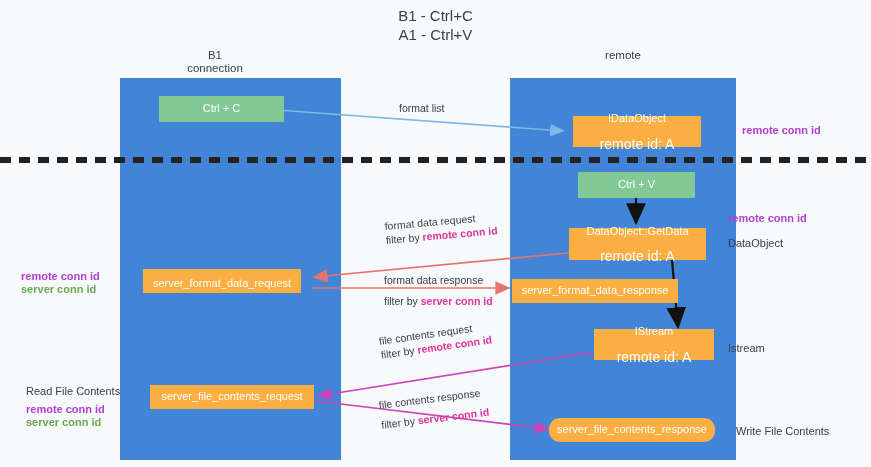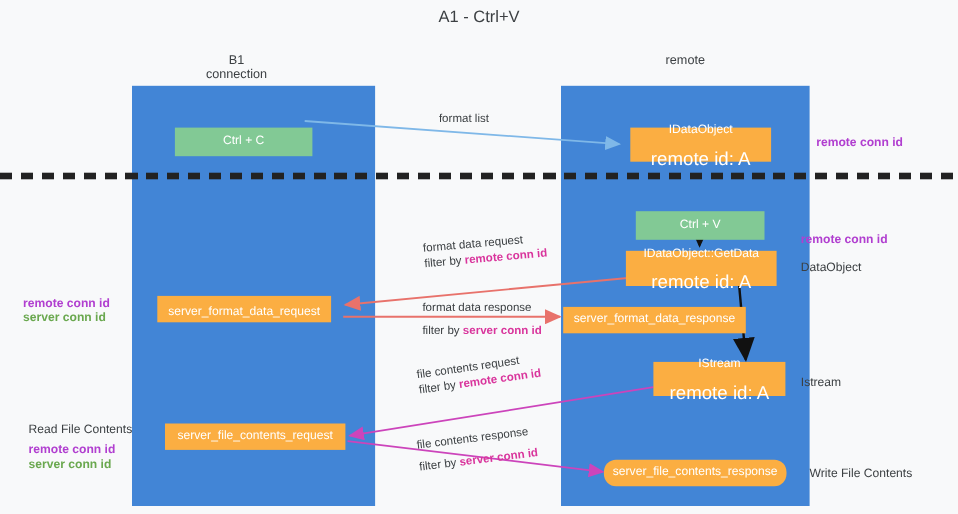--- a/index.html
+++ b/index.html
@@ -11,23 +11,23 @@
   #stage{position:absolute;left:0;top:0;width:871px;height:467px;}
 
   .lane{position:absolute;background:#4285d6;}
   .lane-head{position:absolute;text-align:center;font-size:11.5px;line-height:13px;color:#3c4043;}
 
   .node{
     position:absolute;display:flex;flex-direction:column;align-items:center;justify-content:center;
     color:#ffffff;font-size:11px;line-height:13.5px;text-align:center;box-sizing:border-box;
     padding:3px 6px;
   }
-  .node.green{background:#82c995;margin-top:20px;}
+  .node.green{background:#82c995;}
   .node.orange{background:#fbae42;gap:12px;}
-  .node .l2{font-size:17px;}
+  .node .l2{font-size:14px;}
 
   .side{position:absolute;font-size:11px;line-height:14px;color:#3c4043;white-space:nowrap;}
   .side.bold{font-weight:bold;}
   .rc{color:#b13fd0;font-weight:bold;}
   .sc{color:#6aa84f;font-weight:bold;}
 
   .divider{position:absolute;left:0;top:157px;width:871px;height:6px;
     background:repeating-linear-gradient(to right,#222 0px,#222 11px,transparent 11px,transparent 19px);}
 
   svg.edges{position:absolute;left:0;top:0;width:871px;height:467px;overflow:visible;}
@@ -38,20 +38,21 @@
 
   #title{position:absolute;left:0;top:6px;width:871px;text-align:center;
     font-size:15px;line-height:19px;color:#3c4043;}
 </style>
 </head>
 <body>
 
 <div id="stage">
 
   <div id="title">
+    <div>B1 - Ctrl+C</div>
     <div>A1 - Ctrl+V</div>
   </div>
 
   <div class="lane-head" style="left:150px;top:49px;width:130px;">
     <div>B1</div>
     <div>connection</div>
   </div>
   <div class="lane-head" style="left:558px;top:49px;width:130px;">
     <div>remote</div>
   </div>
@@ -97,21 +98,21 @@
   <div class="node orange" style="left:573px;top:116px;width:128px;height:31px;">
     <div>IDataObject</div>
     <div class="l2">remote id: A</div>
   </div>
 
   <div class="node green" style="left:578px;top:172px;width:117px;height:26px;">
     <div>Ctrl + V</div>
   </div>
 
   <div class="node orange" style="left:569px;top:228px;width:137px;height:32px;">
-    <div>IDataObject::GetData</div>
+    <div>DataObject::GetData</div>
     <div class="l2">remote id: A</div>
   </div>
 
   <div class="node orange" style="left:143px;top:269px;width:158px;height:24px;justify-content:flex-end;">
     <div>server_format_data_request</div>
   </div>
 
   <div class="node orange" style="left:512px;top:279px;width:166px;height:24px;">
     <div>server_format_data_response</div>
   </div>

